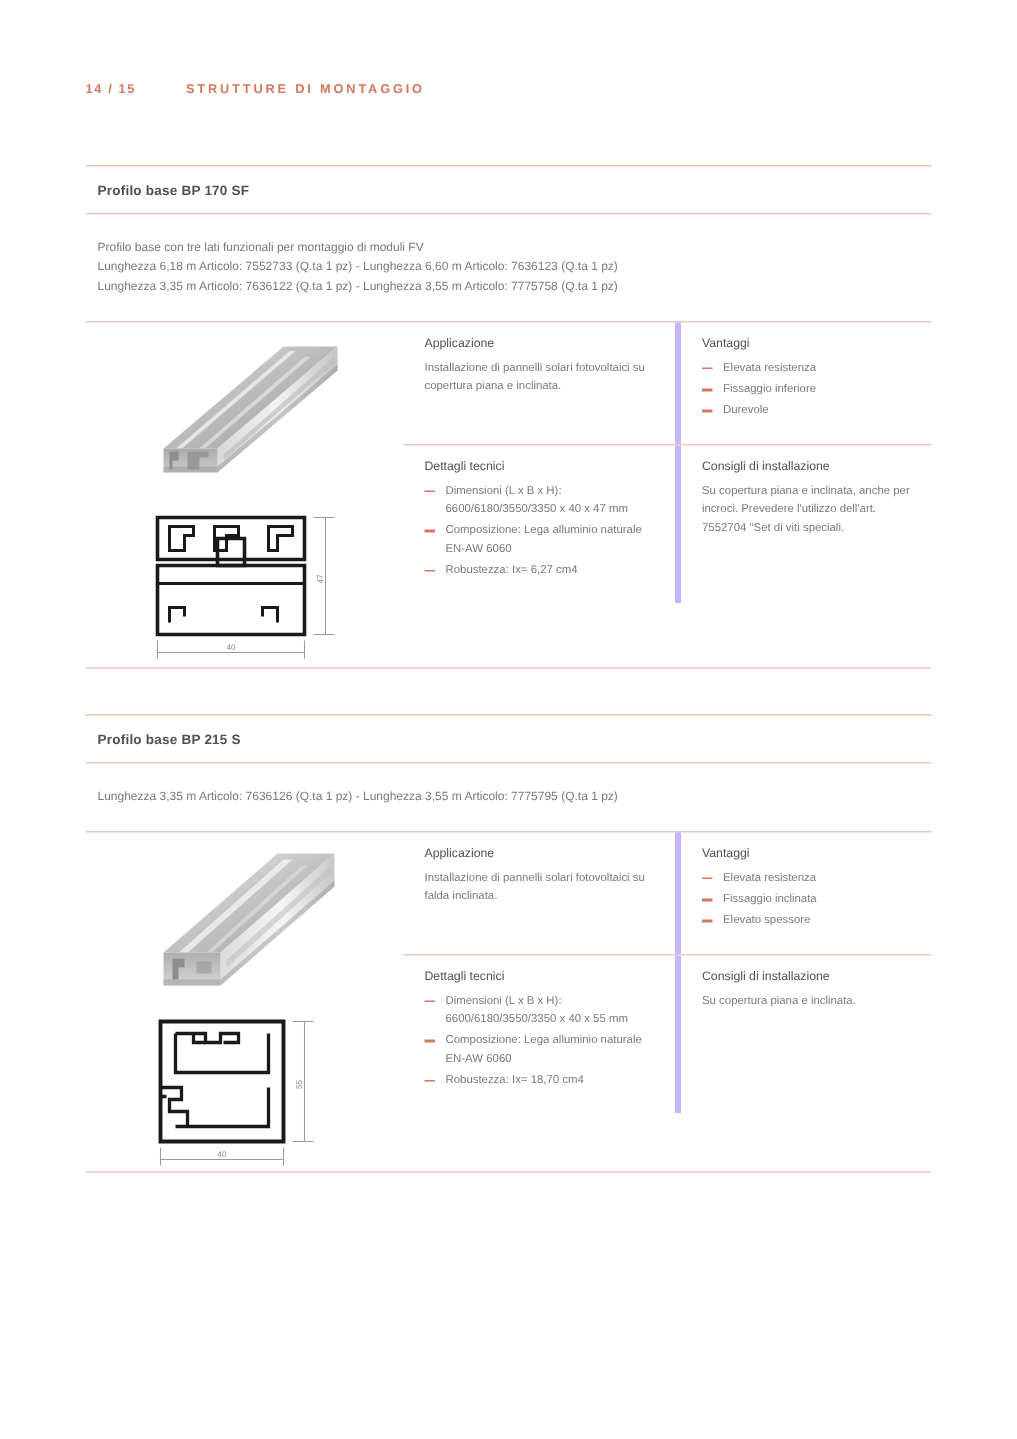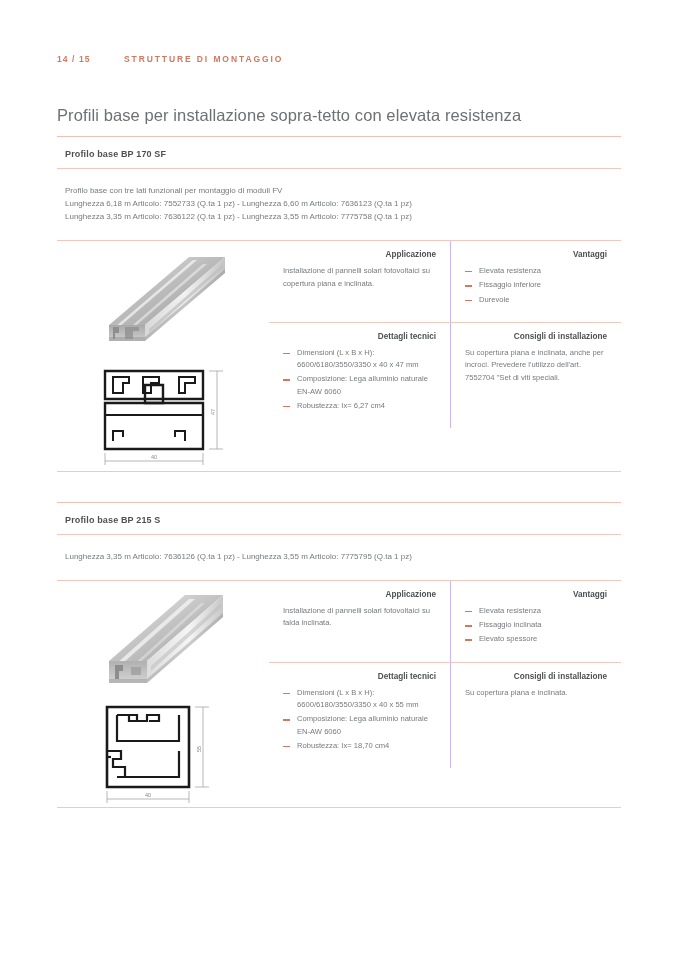--- a/index.html
+++ b/index.html
@@ -48,20 +48,21 @@
   .page-title {
     margin-top: 42px;
     font-size: 16.5px;
     font-weight: 400;
     color: #6e7073;
     letter-spacing: 0.1px;
   }
 
   
   .product-section {
+    margin-top: 46px;
   }
   .product-section + .product-section {
     margin-top: 30px;
   }
   .rule {
     height: 1px;
     background: #f0c9bc;
     width: 100%;
   }
   .rule-strong {
@@ -108,27 +109,27 @@
   .cell {
     flex: 1;
     padding: 9px 14px 14px 14px;
     box-sizing: border-box;
   }
   .cell-left {
     flex: 0 0 181px;
   }
   .cell-right {
     flex: 1;
-    border-left: 1px solid #c4b5fd;
+    border-left: 4px solid #c4b5fd;
   }
   .cell-head {
     font-size: 8.2px;
-    font-weight: bold;
+    font-weight: normal;
     color: #4f5052;
-    text-align: right;
+    text-align: left;
     margin-bottom: 6px;
   }
   .cell-body {
     font-size: 7.6px;
     line-height: 1.66;
     color: #77797c;
   }
   ul.dash-list {
     list-style: none;
     margin: 0;
@@ -188,21 +189,20 @@
 </head>
 <body>
 
 <div class="page">
 
   <div class="running-header">
     <div class="page-number">14 / 15</div>
     <div class="header-chapter">STRUTTURE DI MONTAGGIO</div>
   </div>
 
-  <h1 class="page-title">Profili base per installazione sopra-tetto con elevata resistenza</h1>
 
   <div class="product-section">
     <div class="rule rule-strong"></div>
     <div class="section-title-bar">
       <span class="section-title">Profilo base BP 170 SF</span>
     </div>
     <div class="rule"></div>
 
     <div class="section-desc">
       <div>Profilo base con tre lati funzionali per montaggio di moduli FV</div>

